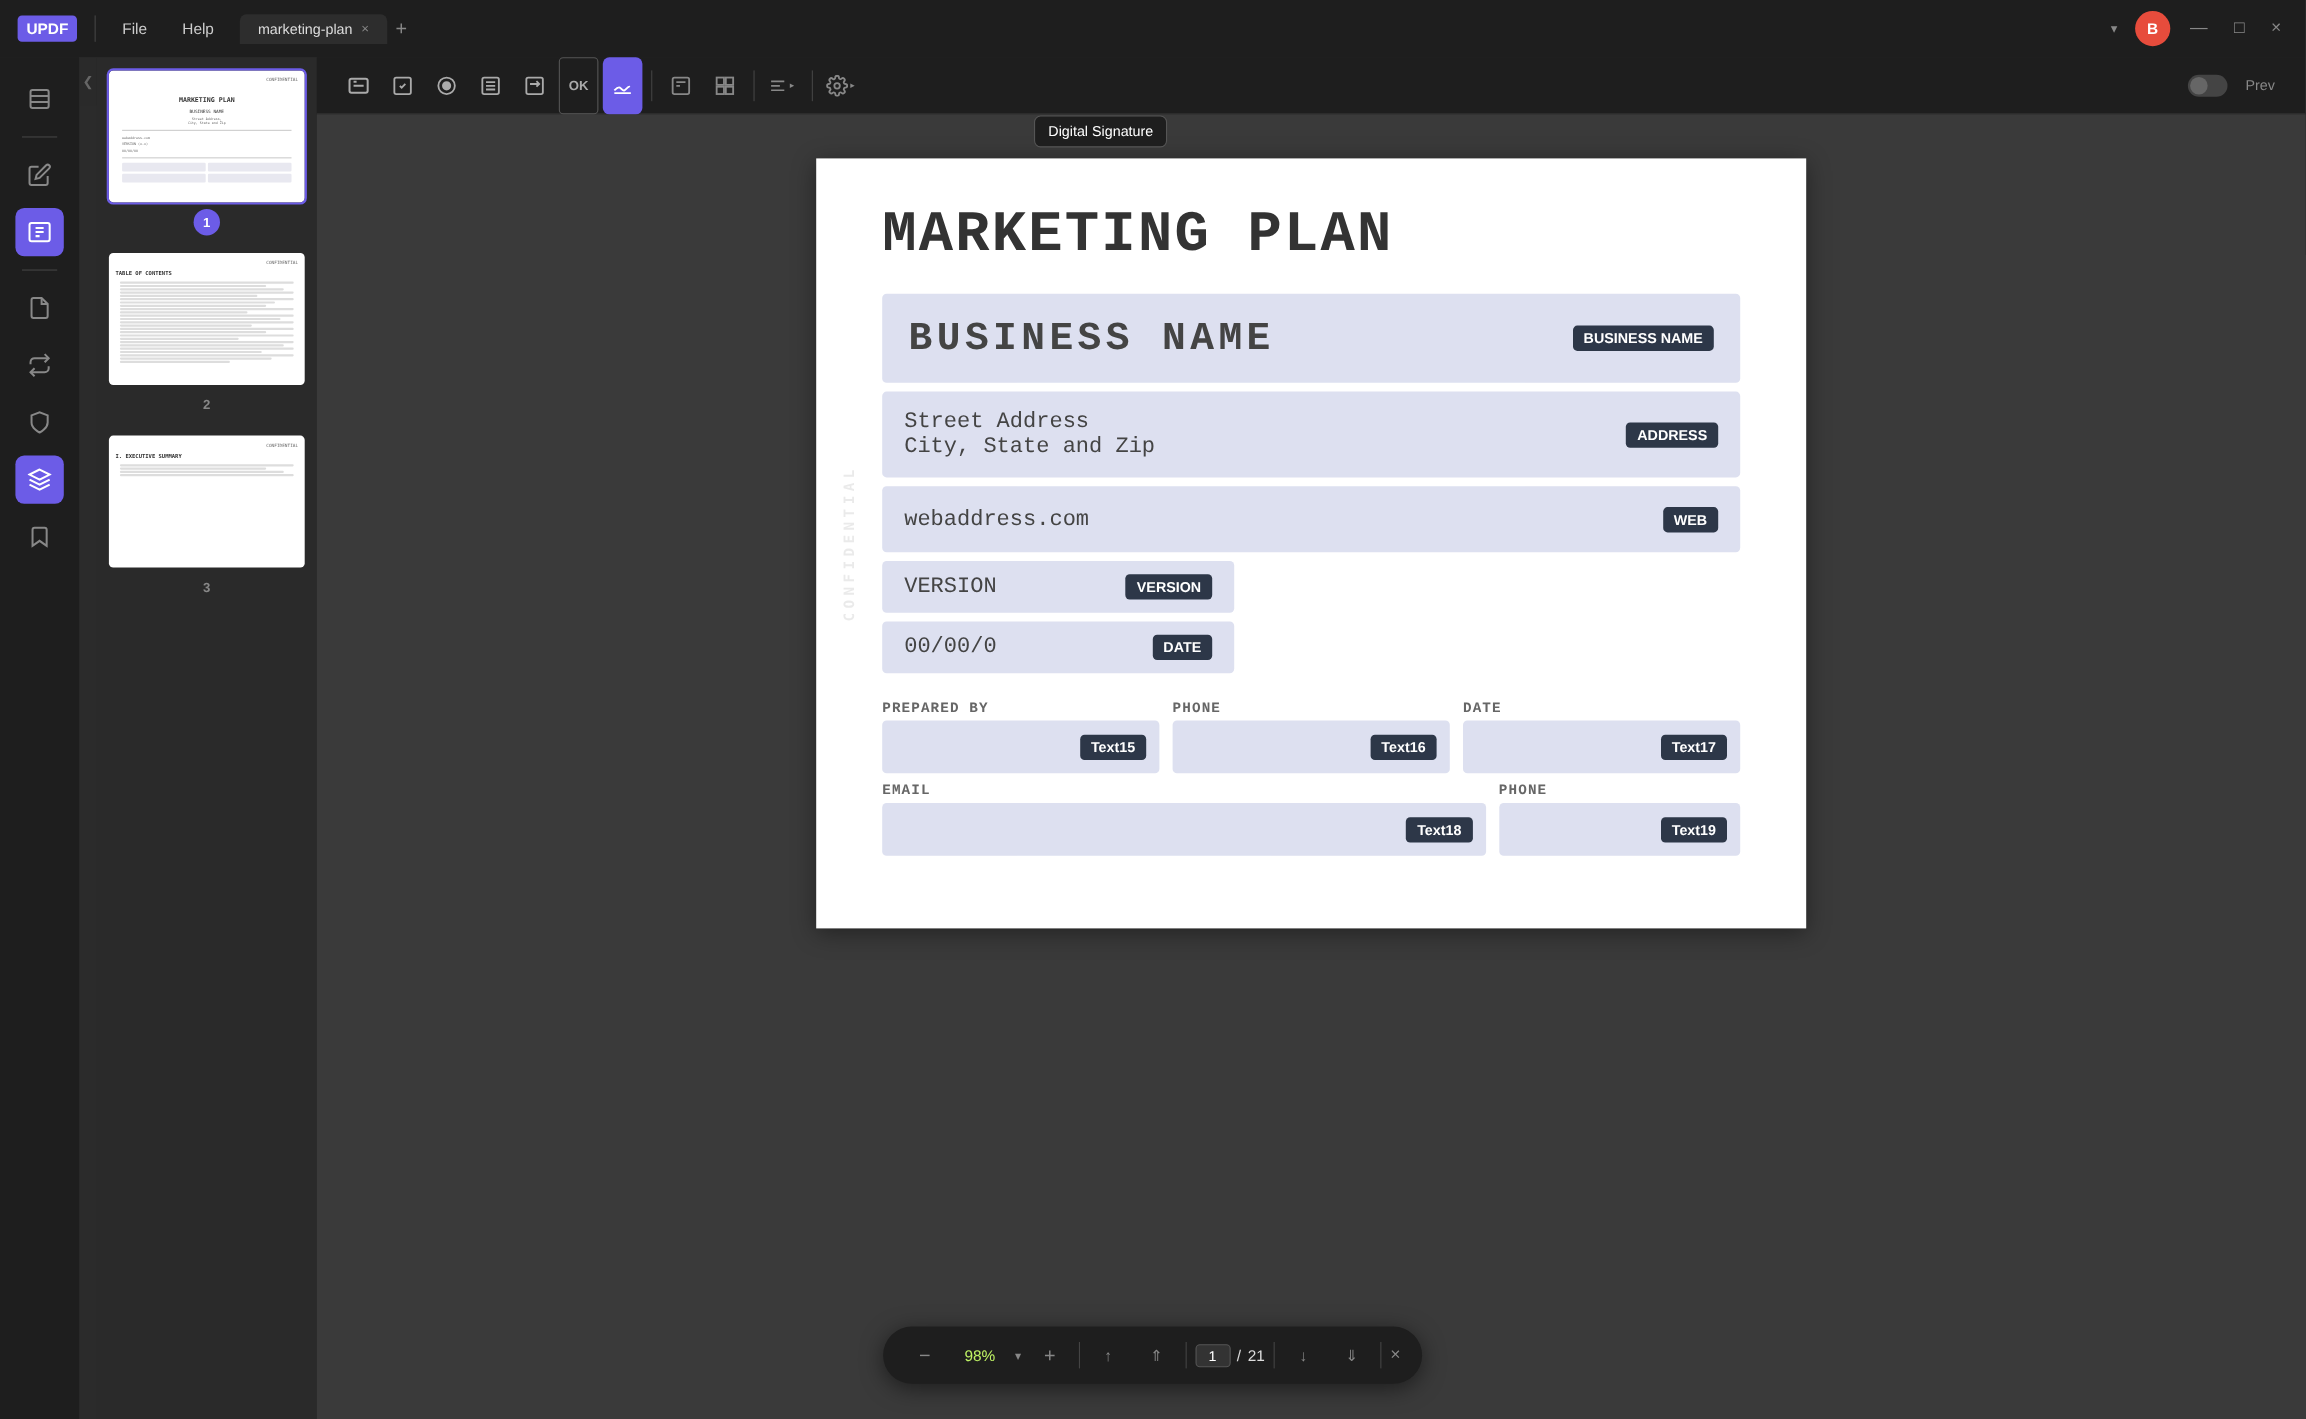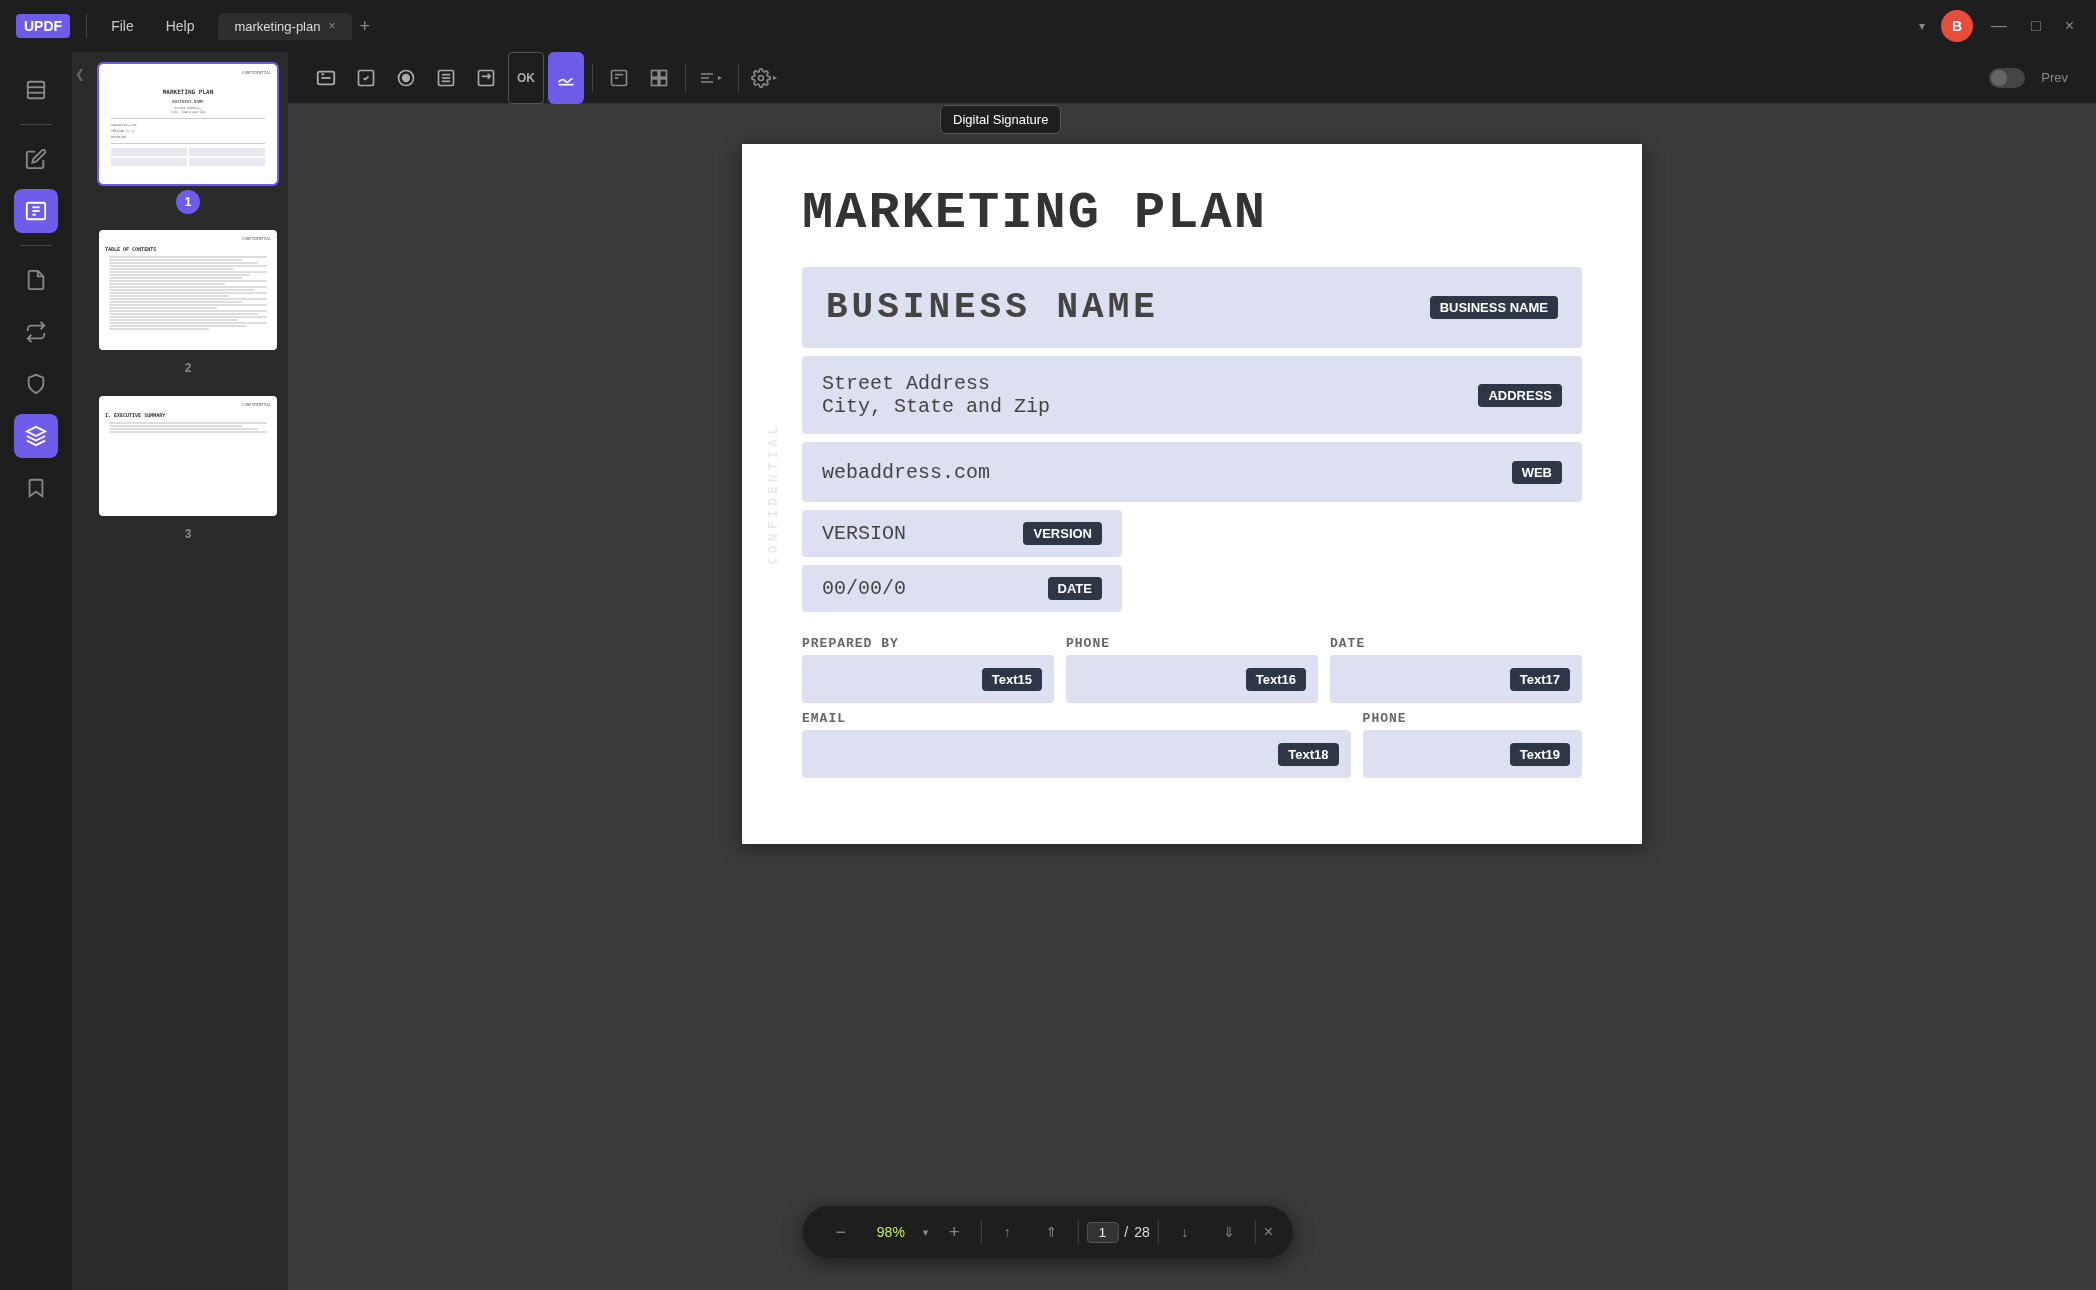--- a/index.html
+++ b/index.html
@@ -567,20 +567,20 @@
   <div class="nav-btn">
     <span>+</span>
   </div>
   <div class="nav-sep"></div>
   <div class="nav-btn" style="font-size:14px;">↑</div>
   <div class="nav-btn" style="font-size:14px;">⇑</div>
   <div class="nav-sep"></div>
   <div style="display:flex; align-items:center; gap:6px;">
     <input type="text" value="1" style="width: 32px; text-align: center; background: rgb(51, 51, 51); border: 1px solid rgb(85, 85, 85); color: white; border-radius: 4px; font-size: 13px; padding: 2px;">
     <span class="nav-page">/</span>
-    <span class="nav-page">28</span>
+    <span class="nav-page">21</span>
   </div>
   <div class="nav-sep"></div>
   <div class="nav-btn" style="font-size:14px;">↓</div>
   <div class="nav-btn" style="font-size:14px;">⇓</div>
   <div class="nav-sep"></div>
   <div class="nav-close-btn">×</div>
 </div>
 
 </body></html>

